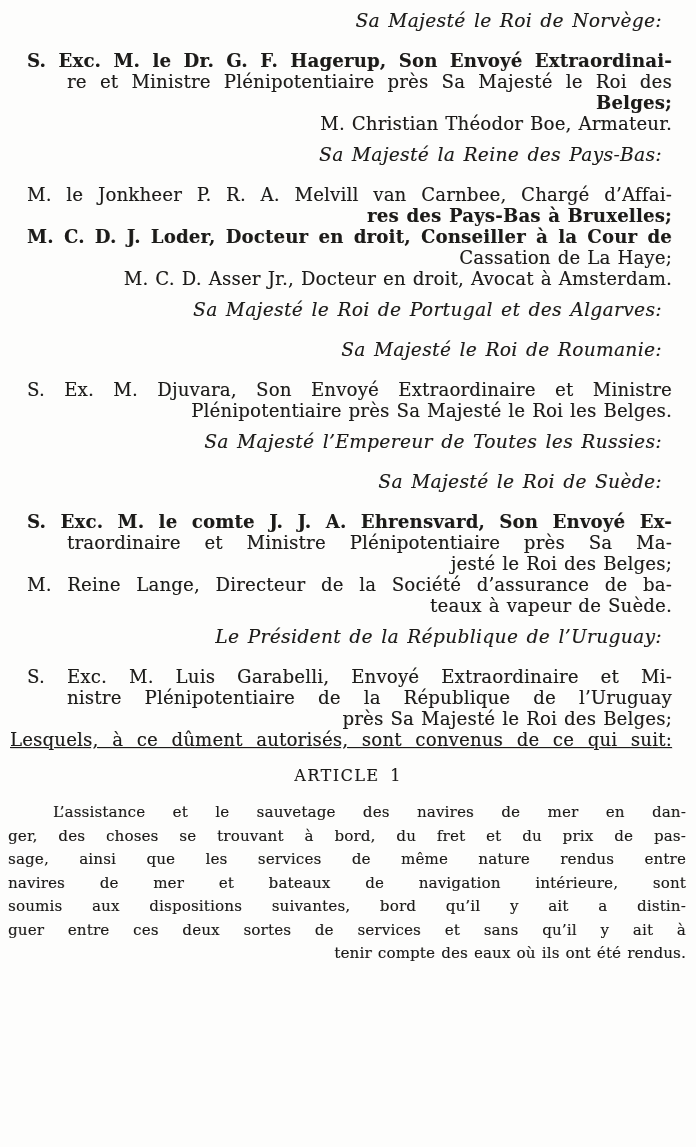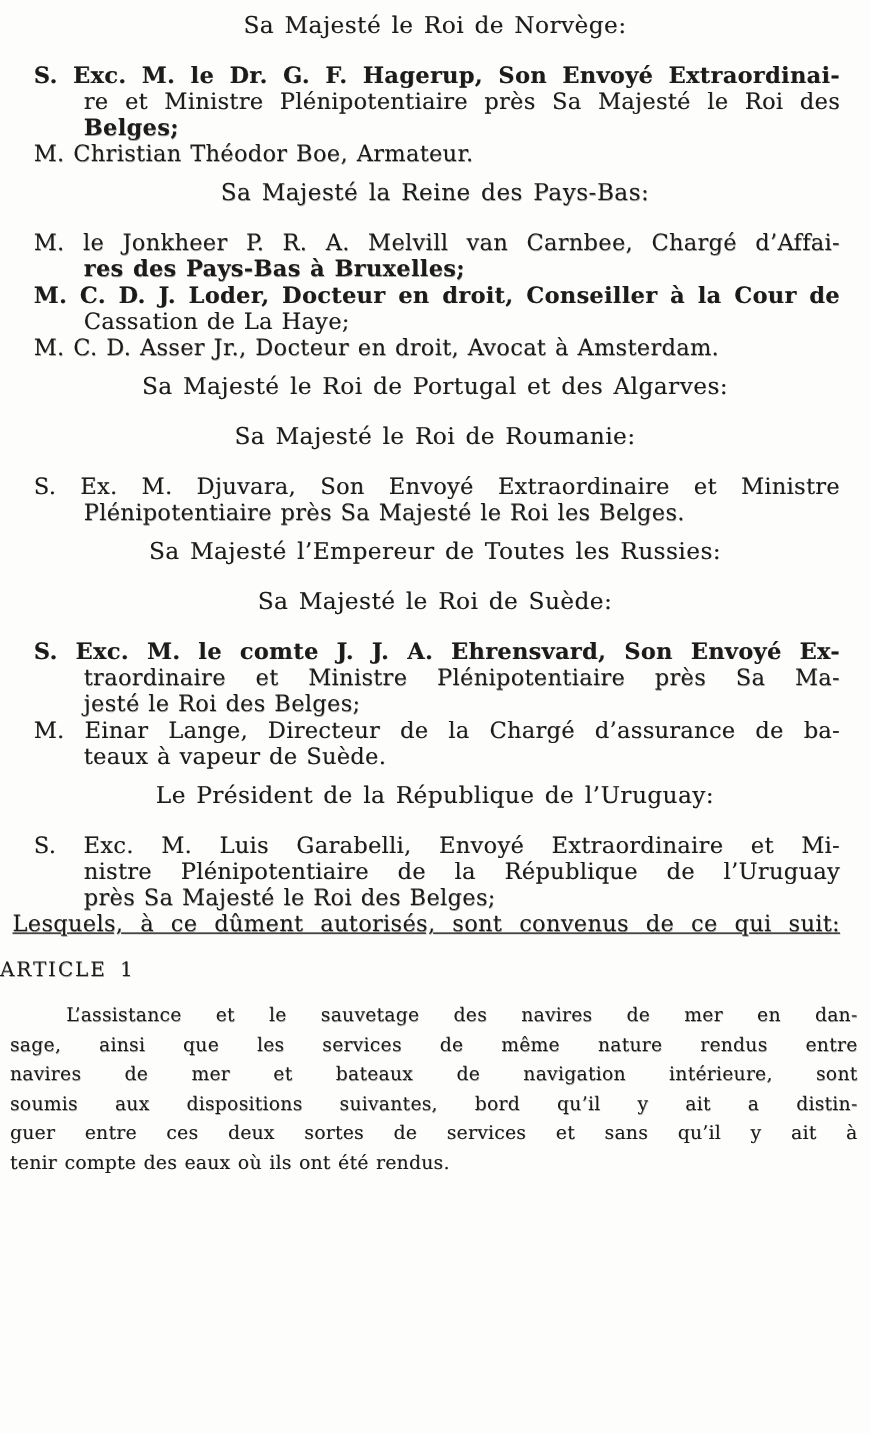--- a/index.html
+++ b/index.html
@@ -9,49 +9,51 @@
     height: 1147px;
     box-sizing: border-box;
     background: #fdfdfc;
     overflow: hidden;
     padding-top: 6px;
     font-family: "DejaVu Serif", "Liberation Serif", serif;
     color: #1c1b19;
     text-shadow: 0.4px 0.4px 0.3px rgba(20,18,16,0.38);
   }
   .heading {
+    font-style: italic;
     font-size: 18.5px;
     line-height: 22px;
-    text-align: center;
+    text-align: right;
     margin: 10px 34px 18px 34px;
     letter-spacing: 0.4px;
     word-spacing: 2px;
   }
   .h-first { margin-top: 4px; }
   .entry { margin: 0 24px 0 27px; }
   .line {
     font-size: 18px;
     line-height: 21px;
     letter-spacing: 0.25px;
     word-spacing: 1px;
     white-space: nowrap;
+    text-align: right;
   }
   .j {
     white-space: normal;
     text-align: justify;
     text-align-last: justify;
   }
   .cont { padding-left: 40px; }
   .bold { font-weight: bold; }
   .flush { margin-left: -17px; text-decoration: underline; }
   .article-title {
     font-size: 16px;
     letter-spacing: 1.5px;
     word-spacing: 4px;
-    text-align: left;
+    text-align: center;
     margin: 16px 0 16px 0;
     font-variant: small-caps;
   }
   .para { margin: 4px 10px 0 8px; }
   .para .line {
     font-size: 15px;
     line-height: 23.5px;
     letter-spacing: 0.2px;
   }
   .para-first { text-indent: 45px; }
@@ -94,37 +96,38 @@
 
   <div class="heading">Sa Majesté l’Empereur de Toutes les Russies:</div>
 
   <div class="heading">Sa Majesté le Roi de Suède:</div>
   <div class="entry">
     <div class="line j bold">S. Exc. M. le comte J. J. A. Ehrensvard, Son Envoyé Ex-</div>
     <div class="line j cont">traordinaire et Ministre Plénipotentiaire près Sa Ma-</div>
     <div class="line cont">jesté le Roi des Belges;</div>
   </div>
   <div class="entry">
-    <div class="line j">M. Einar Lange, Directeur de la Chargé d’assurance de ba-</div>
+    <div class="line j">M. Reine Lange, Directeur de la Société d’assurance de ba-</div>
     <div class="line cont">teaux à vapeur de Suède.</div>
   </div>
 
   <div class="heading">Le Président de la République de l’Uruguay:</div>
   <div class="entry">
     <div class="line j">S. Exc. M. Luis Garabelli, Envoyé Extraordinaire et Mi-</div>
     <div class="line j cont">nistre Plénipotentiaire de la République de l’Uruguay</div>
     <div class="line cont">près Sa Majesté le Roi des Belges;</div>
   </div>
   <div class="entry">
     <div class="line j flush">Lesquels, à ce dûment autorisés, sont convenus de ce qui suit:</div>
   </div>
 
   <div class="article-title">ARTICLE 1</div>
   <div class="para">
     <div class="line j para-first">L’assistance et le sauvetage des navires de mer en dan-</div>
+    <div class="line j">ger, des choses se trouvant à bord, du fret et du prix de pas-</div>
     <div class="line j">sage, ainsi que les services de même nature rendus entre</div>
     <div class="line j">navires de mer et bateaux de navigation intérieure, sont</div>
     <div class="line j">soumis aux dispositions suivantes, bord qu’il y ait a distin-</div>
     <div class="line j">guer entre ces deux sortes de services et sans qu’il y ait à</div>
     <div class="line">tenir compte des eaux où ils ont été rendus.</div>
   </div>
 
 </div>
 
 </body></html>

